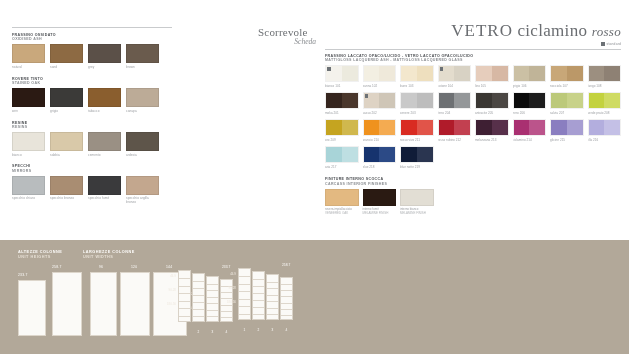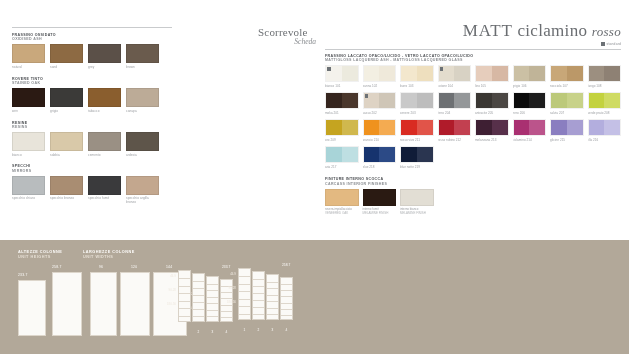--- a/index.html
+++ b/index.html
@@ -202,21 +202,21 @@
         </div>
     </div>
 
     <div class="col-center">
       <div class="c-it">Scorrevole</div>
       <div class="c-en">Scheda</div>
     </div>
 
     <div class="col-right">
       <div class="r-title">
-        <span class="b">MATT</span>
+        <span class="b">VETRO</span>
         <span class="m">ciclamino</span>
         <span class="i">rosso</span>
       </div>
       <div class="legend">
         <span class="legend-box"></span>
         <span class="legend-txt">standard</span>
       </div>
       <div class="r-rule"></div>
 
       <div class="sec-head">

